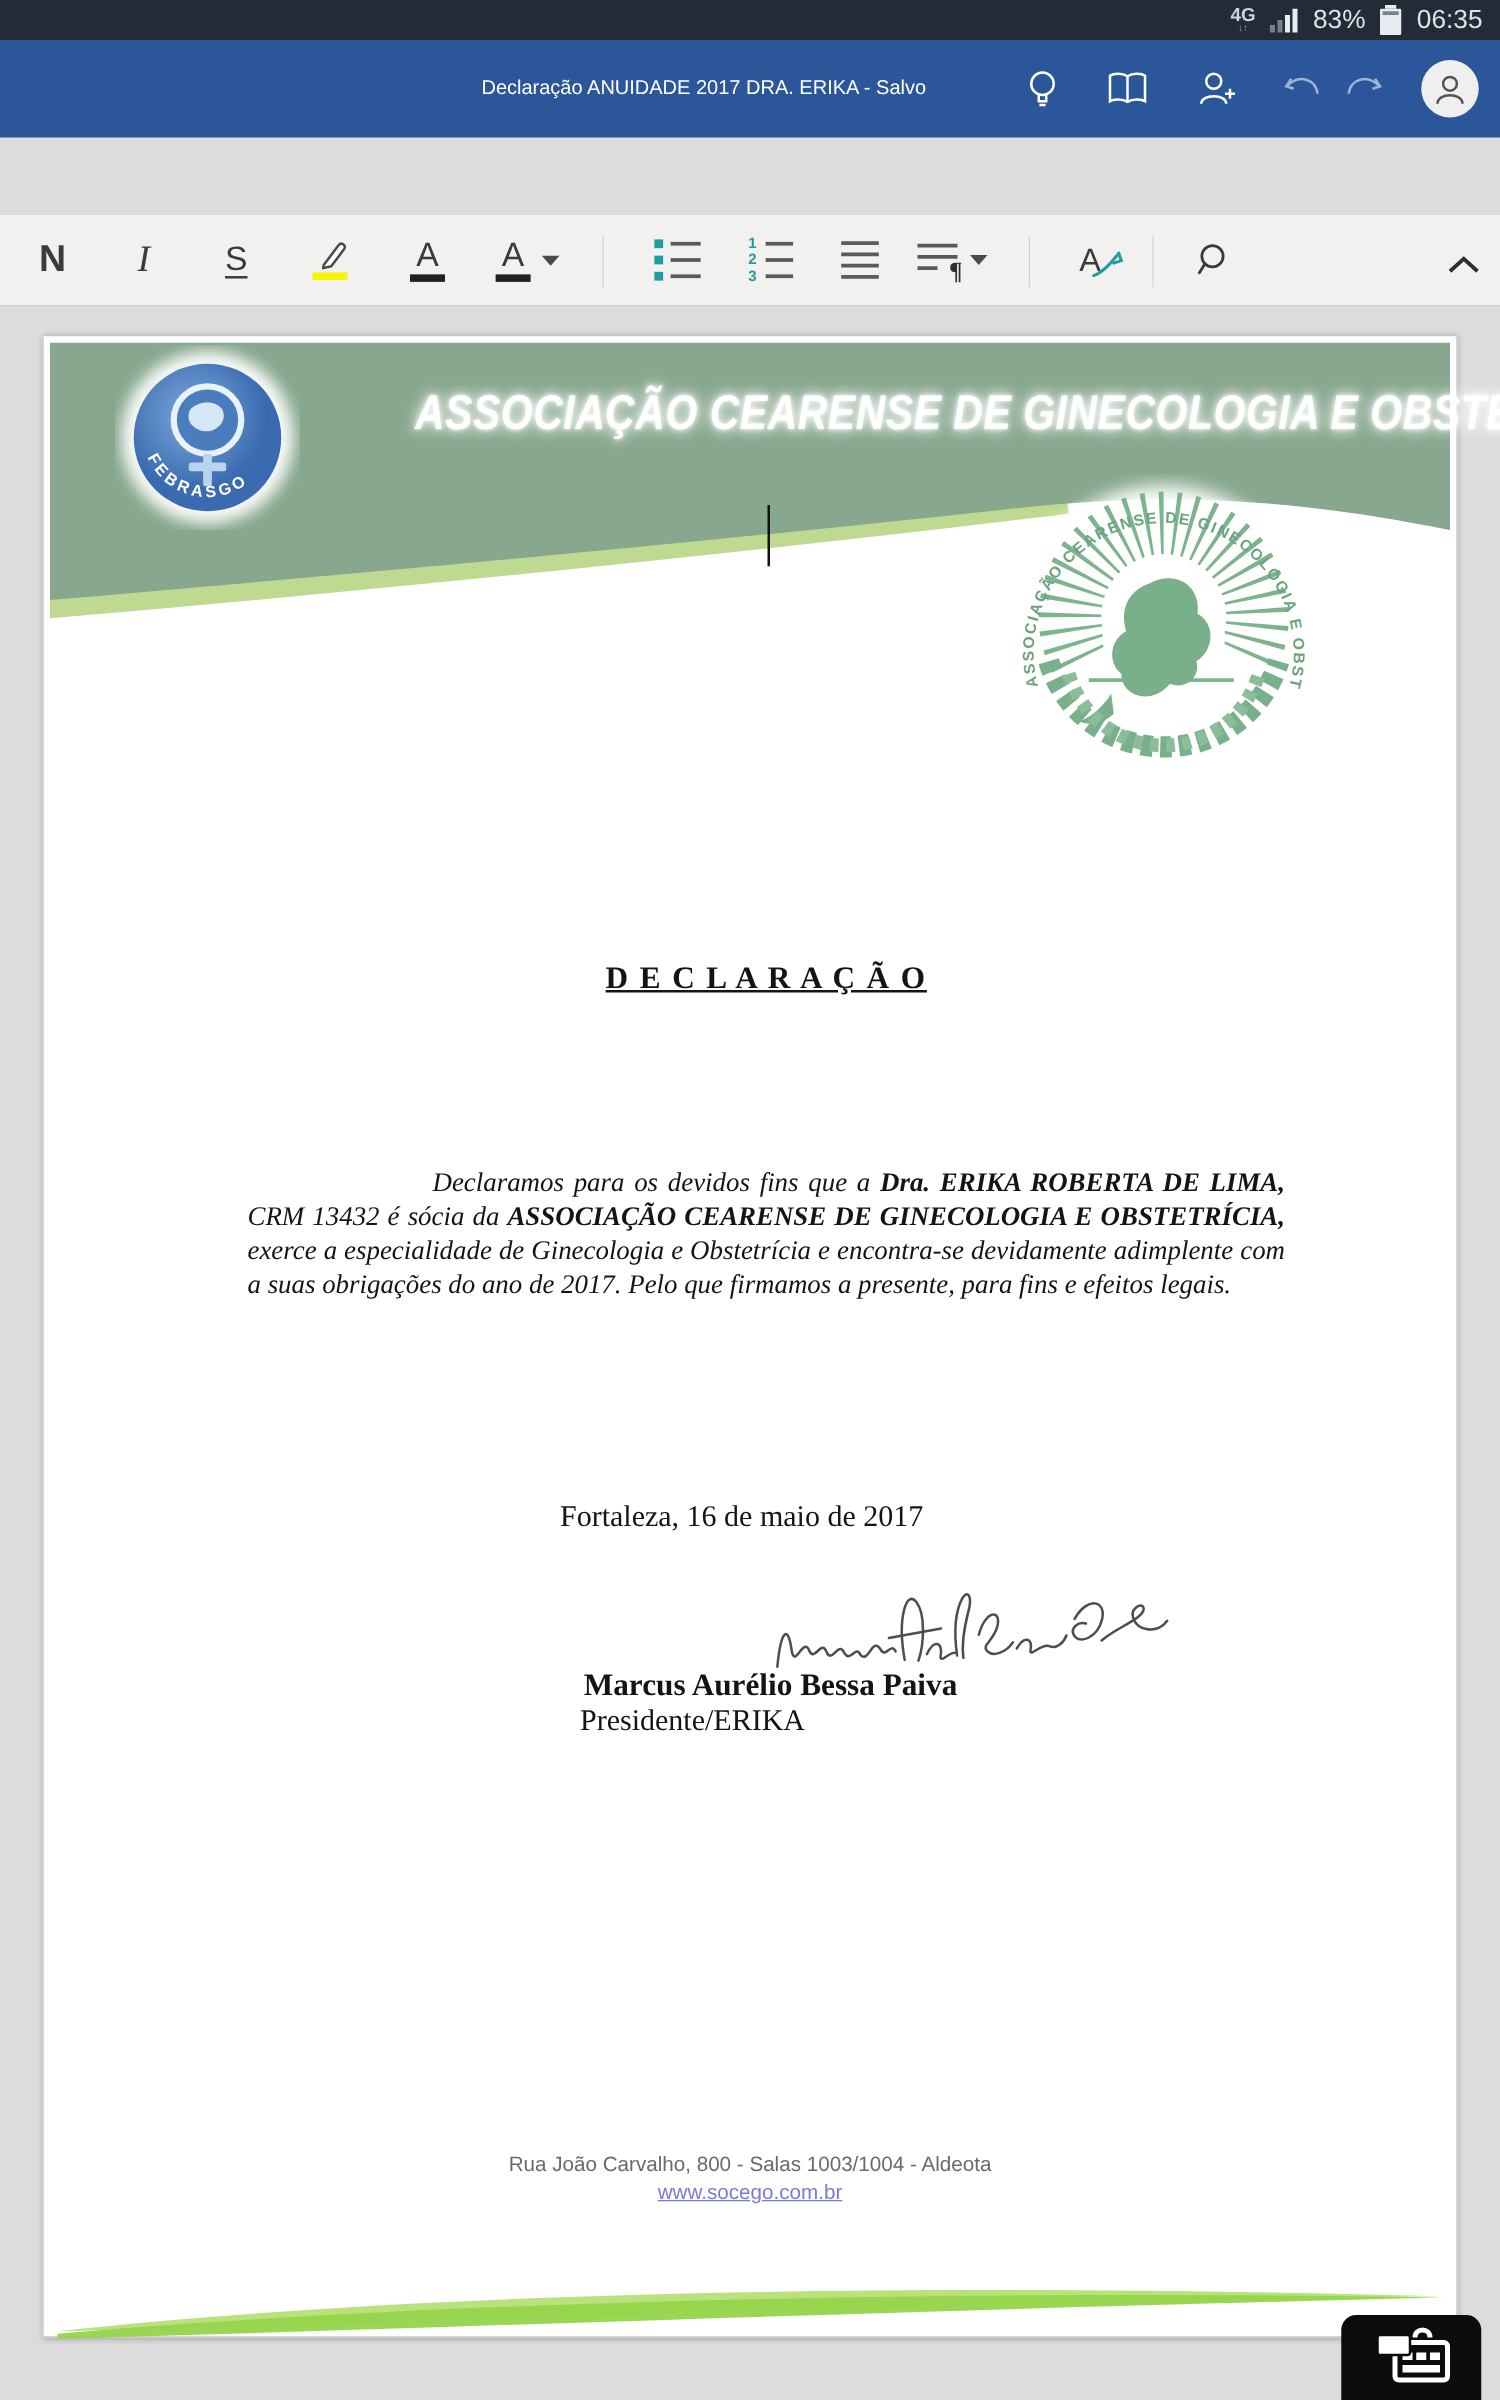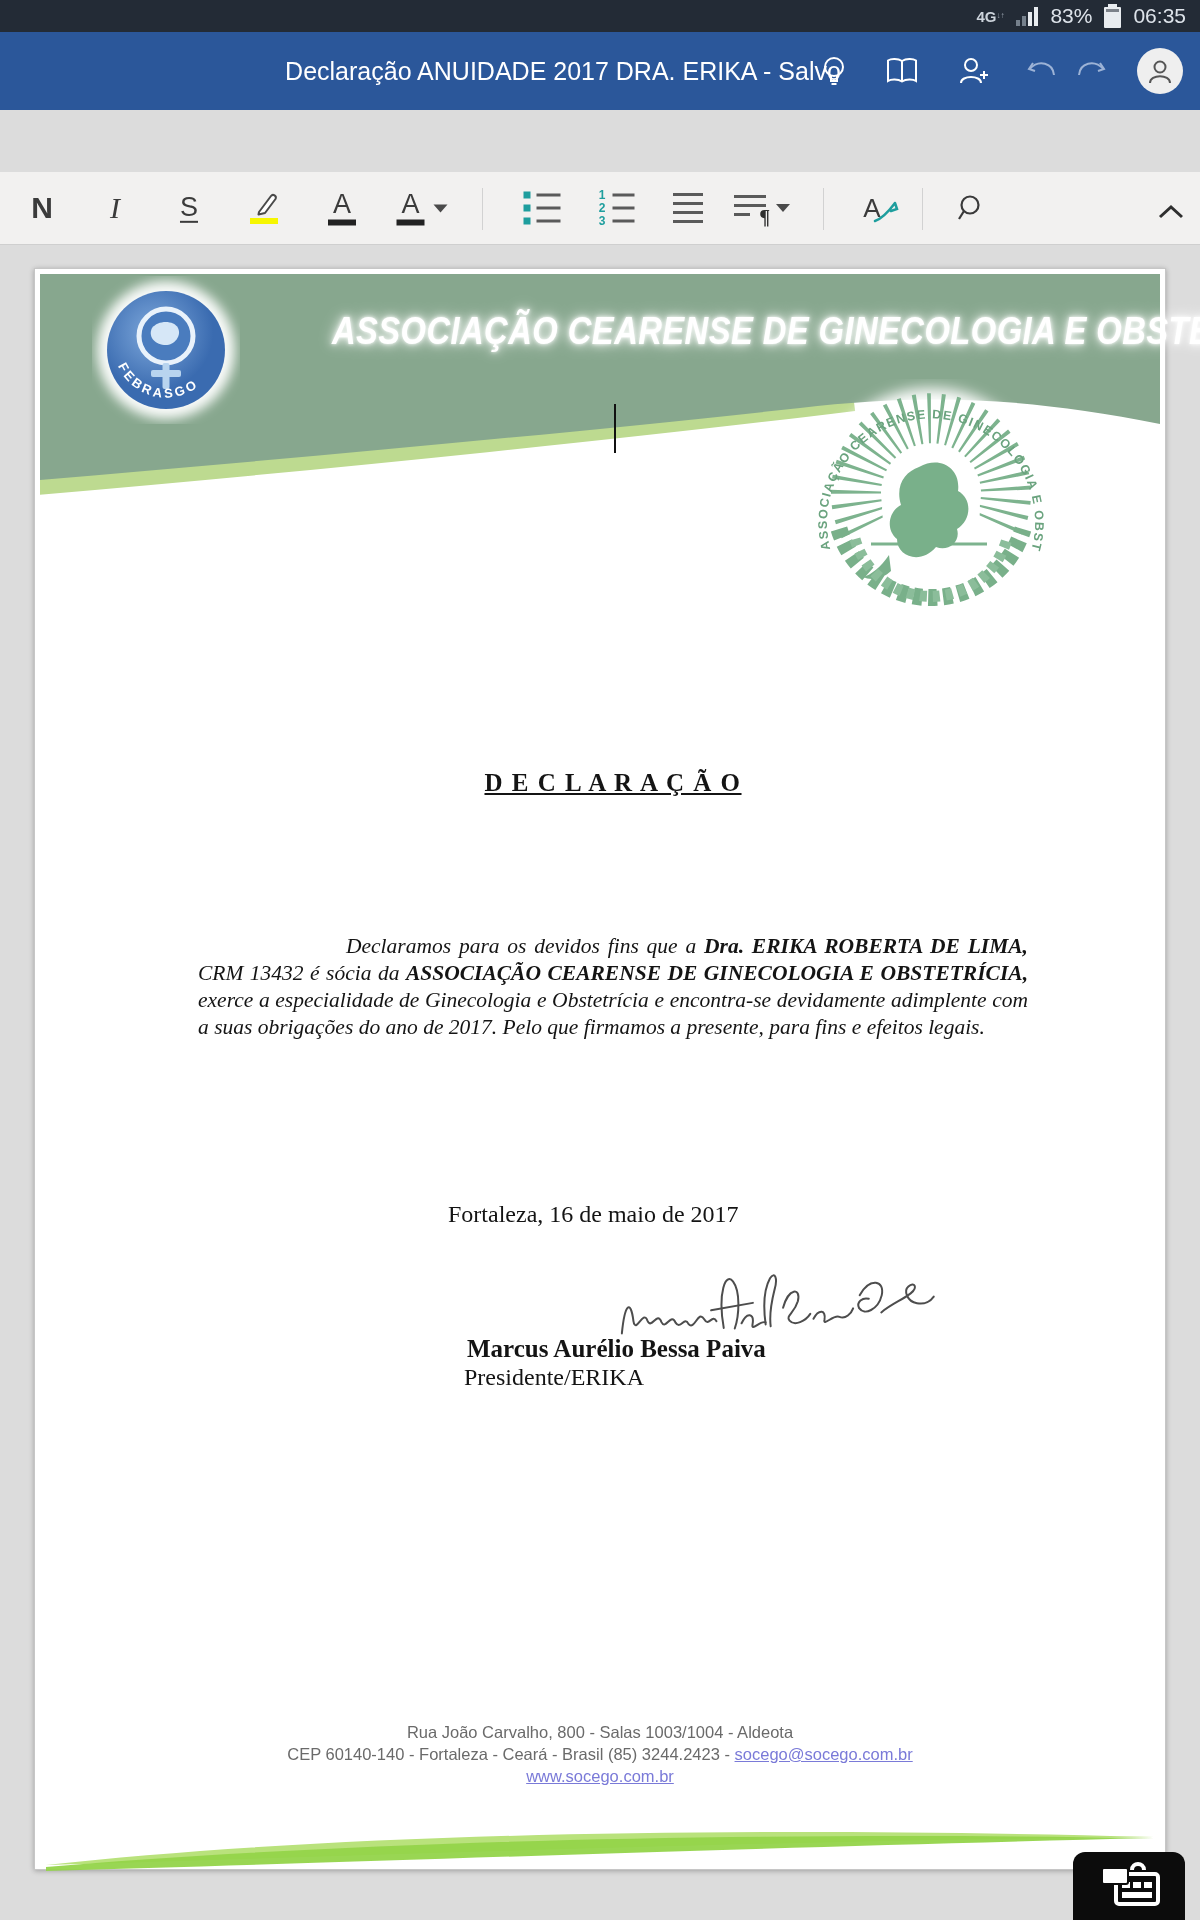--- a/index.html
+++ b/index.html
@@ -7,39 +7,39 @@
   #screen {
     position:relative; width:1200px; height:1920px; overflow:hidden;
     font-family:"Liberation Sans", sans-serif; background:#dcdcdc;
   }
   
   .status-bar {
     position:absolute; left:0; top:0; width:1200px; height:32px;
     background:#232b36; display:flex; align-items:center; justify-content:flex-end;
     gap:12px; padding-right:14px; color:#dde3ea;
   }
-  .sb-net { display:flex; flex-direction:row; align-items:center; line-height:1; color:#cdd4dc; }
+  .sb-net { display:flex; flex-direction:column; align-items:center; line-height:1; color:#cdd4dc; }
   .sb-net .g { font-size:15px; font-weight:bold; }
   .sb-net .arr { font-size:8px; margin-top:-1px; color:#9aa4af; }
   .sb-signal { display:flex; align-items:flex-end; gap:2px; height:20px; }
   .sb-signal i { display:block; width:4px; background:#e8ecf0; }
   .sb-signal i:nth-child(1){ height:6px; background:#75808c;}
   .sb-signal i:nth-child(2){ height:10px; background:#75808c;}
   .sb-signal i:nth-child(3){ height:14px;}
   .sb-signal i:nth-child(4){ height:19px;}
   .sb-txt { font-size:21px; }
   .sb-batt { position:relative; width:17px; height:24px; }
   .sb-batt .nub { position:absolute; left:4px; top:0; width:9px; height:3px; background:#e8ecf0; }
   .sb-batt .bod { position:absolute; left:0; top:3px; width:17px; height:21px; background:#e8ecf0; border-radius:1px; }
   .sb-batt .gap { position:absolute; left:2px; top:5px; width:13px; height:3px; background:#232b36; opacity:.55; }
   
   .title-bar { position:absolute; left:0; top:32px; width:1200px; height:78px; background:#2b579a; }
   .doc-title {
     position:absolute; left:563px; top:50%; transform:translate(-50%,-50%);
-    color:#fff; font-size:25px; white-space:nowrap;
+    color:#fff; font-size:16px; white-space:nowrap;
   }
   .tb-ico { position:absolute; top:50%; transform:translate(-50%,-50%); width:34px; height:34px; display:flex; align-items:center; justify-content:center; }
   .avatar { position:absolute; top:50%; transform:translate(-50%,-50%); width:46px; height:46px; border-radius:50%; background:#efefef; display:flex; align-items:center; justify-content:center; }
   
   .tab-bar { position:absolute; left:0; top:110px; width:1200px; height:62px; background:#2b579a; }
   .rtab { position:absolute; top:0; height:62px; display:flex; align-items:center; justify-content:center;
           color:#fff; font-size:20px; transform:translateX(-50%); padding:0 8px; white-space:nowrap; }
   .rtab.active { background:#f2f1f0; color:#2b579a; font-weight:bold; transform:none; }
   
   .toolbar { position:absolute; left:0; top:172px; width:1200px; height:73px; background:#f2f1f0; border-bottom:1px solid #cfcfcf; }
@@ -332,21 +332,20 @@
             <path d="M268,52 C278,44 290,40 298,34 C306,28 302,22 296,27 C291,31 294,42 304,44 C312,46 318,42 321,38"></path>
           </g>
         </svg>
 
         <div class="sig-name">Marcus Aurélio Bessa Paiva</div>
         <div class="sig-role">Presidente/ERIKA</div>
       </div>
 
       <div class="footer">
         <div>Rua João Carvalho, 800 - Salas 1003/1004 - Aldeota</div>
-        <div><span>CEP 60140-140 - Fortaleza - Ceará - Brasil (85) 3244.2423 - </span><a href="#">socego@socego.com.br</a></div>
         <div><a href="#">www.socego.com.br</a></div>
       </div>
 
       <svg class="wave-svg" viewBox="0 0 1120 60" preserveAspectRatio="none">
         <path d="M6,48 C280,18 660,8 1114,20 C700,24 300,40 6,48 Z" fill="#b9e27c"></path>
         <path d="M6,50 C290,26 670,14 1114,21 C660,32 300,46 6,54 Z" fill="#93d44a" opacity=".95"></path>
       </svg>
 
     </div>
   </div>

